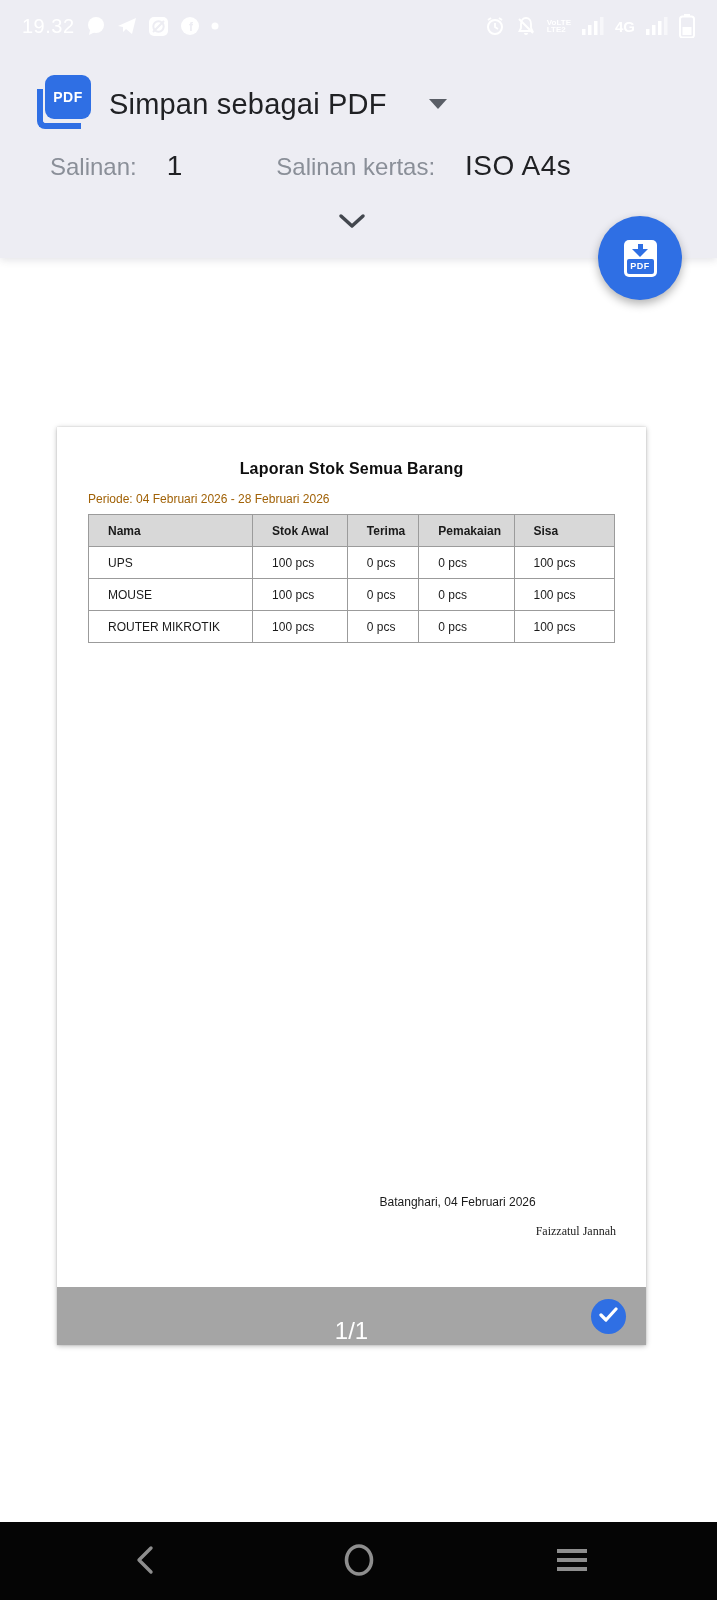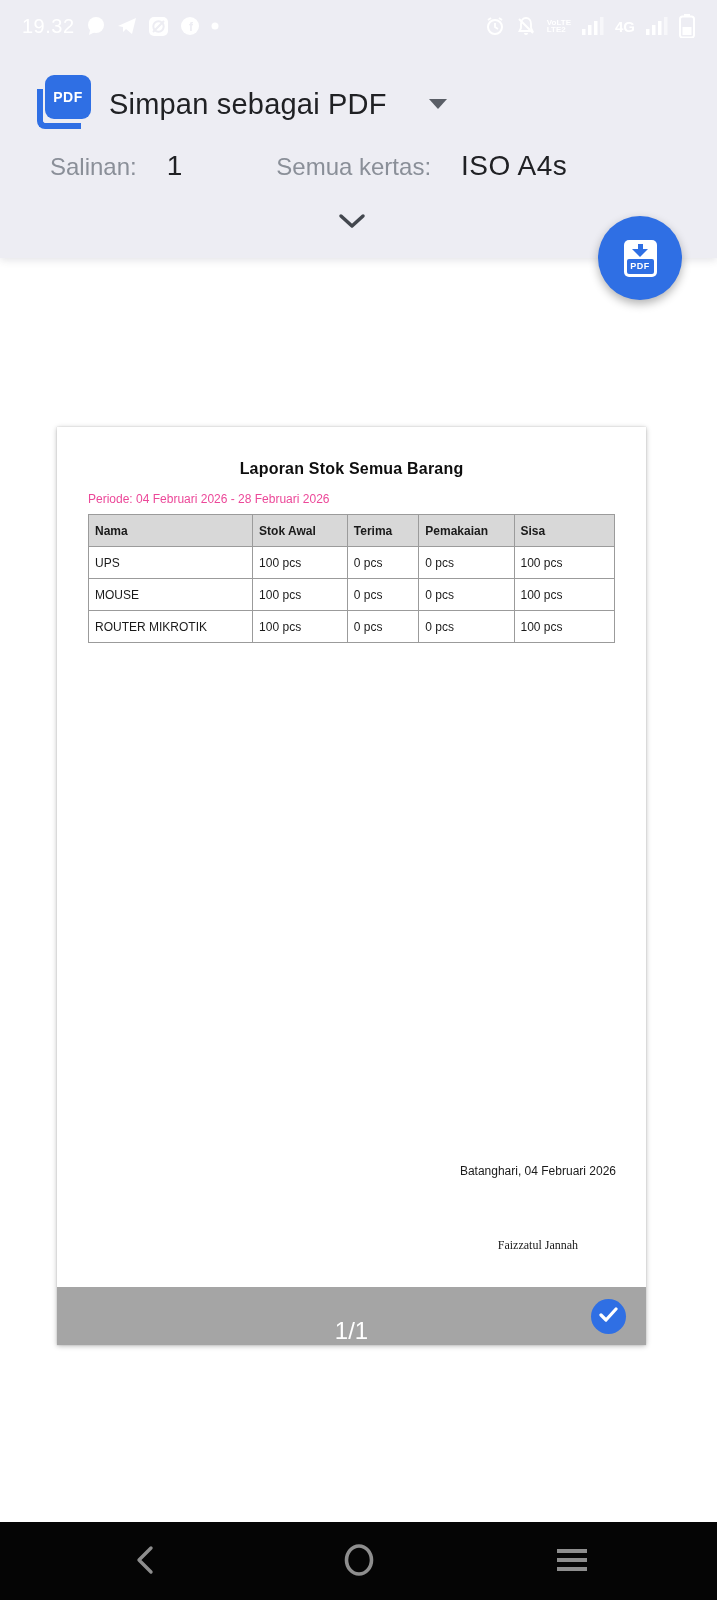--- a/index.html
+++ b/index.html
@@ -46,25 +46,25 @@
   .fab-arrow { margin-top:4px; display:flex; flex-direction:column; align-items:center; }
   .fab-arrow .stem { width:5px; height:5px; background:#2f6fe4; }
   .fab-arrow .head { width:0; height:0; border-left:8px solid transparent; border-right:8px solid transparent; border-top:8px solid #2f6fe4; }
   .fab-pdf { margin-top:2px; width:27px; flex:1 0 auto; background:#2f6fe4; border-radius:2px; color:#fff; font-size:9px; font-weight:bold;
              display:flex; align-items:center; justify-content:center; letter-spacing:.5px; margin-bottom:3px; }
 
   
   .page { position:absolute; top:427px; left:57px; width:589px; height:918px; background:#fff;
           box-shadow:0 1px 5px rgba(0,0,0,.28), 0 0 1px rgba(0,0,0,.2); }
   .doc-title { margin-top:33px; text-align:center; font-size:16px; font-weight:bold; color:#0e0e0e; letter-spacing:.2px; }
-  .doc-period { margin:14px 0 0 31px; font-size:12px; color:#ec4899; }
+  .doc-period { margin:14px 0 0 31px; font-size:12px; color:#a16207; }
   .stock-table { margin:8px 0 0 31px; width:527px; border-collapse:collapse; font-size:12px; color:#1a1a1a; table-layout:fixed; }
-  .stock-table th, .stock-table td { border:1px solid #9b9b9b; padding:3px 6px; text-align:left; height:32px; overflow:hidden; white-space:nowrap; }
+  .stock-table th, .stock-table td { border:1px solid #9b9b9b; padding:3px 19px; text-align:left; height:32px; overflow:hidden; white-space:nowrap; }
   .stock-table th { background:#d8d8d8; font-weight:bold; }
-  .signature { position:absolute; top:737px; right:30px; display:flex; flex-direction:column; align-items:center; }
+  .signature { position:absolute; top:737px; right:30px; display:flex; flex-direction:row; align-items:center; }
   .sig-date { font-size:12px; color:#1a1a1a; white-space:nowrap; }
   .sig-name { margin-top:60px; font-size:12px; color:#1a1a1a; white-space:nowrap;font-family:Liberation Serif, serif; }
 
   .preview-bar { position:absolute; left:0; bottom:0; width:100%; height:58px; background:#a5a5a5;
                  display:flex; align-items:flex-end; justify-content:center; }
   .page-ind { color:#fff; font-size:24px; }
   .check-btn { position:absolute; right:20px; top:12px; width:35px; height:35px; border-radius:50%; background:#2f6fe4;
                display:flex; align-items:center; justify-content:center; cursor:pointer; }
 
   
@@ -167,21 +167,21 @@
       <span class="dest-title">Simpan sebagai PDF</span>
       <span class="caret"></span>
     </div>
 
     <div class="opts-row">
       <div class="opt">
         <span class="opt-label">Salinan:</span>
         <span class="opt-value">1</span>
       </div>
       <div class="opt paper">
-        <span class="opt-label">Semua kertas:</span>
+        <span class="opt-label">Salinan kertas:</span>
         <span class="opt-value">ISO A4s</span>
       </div>
     </div>
 
     <div class="expand-toggle">
       <span>
         <svg width="30" height="18" viewBox="0 0 30 18">
             <path d="M4 4 L15 14 L26 4" fill="none" stroke="#43474e" stroke-width="3.5" stroke-linecap="round" stroke-linejoin="round"></path>
           </svg>
       </span>

